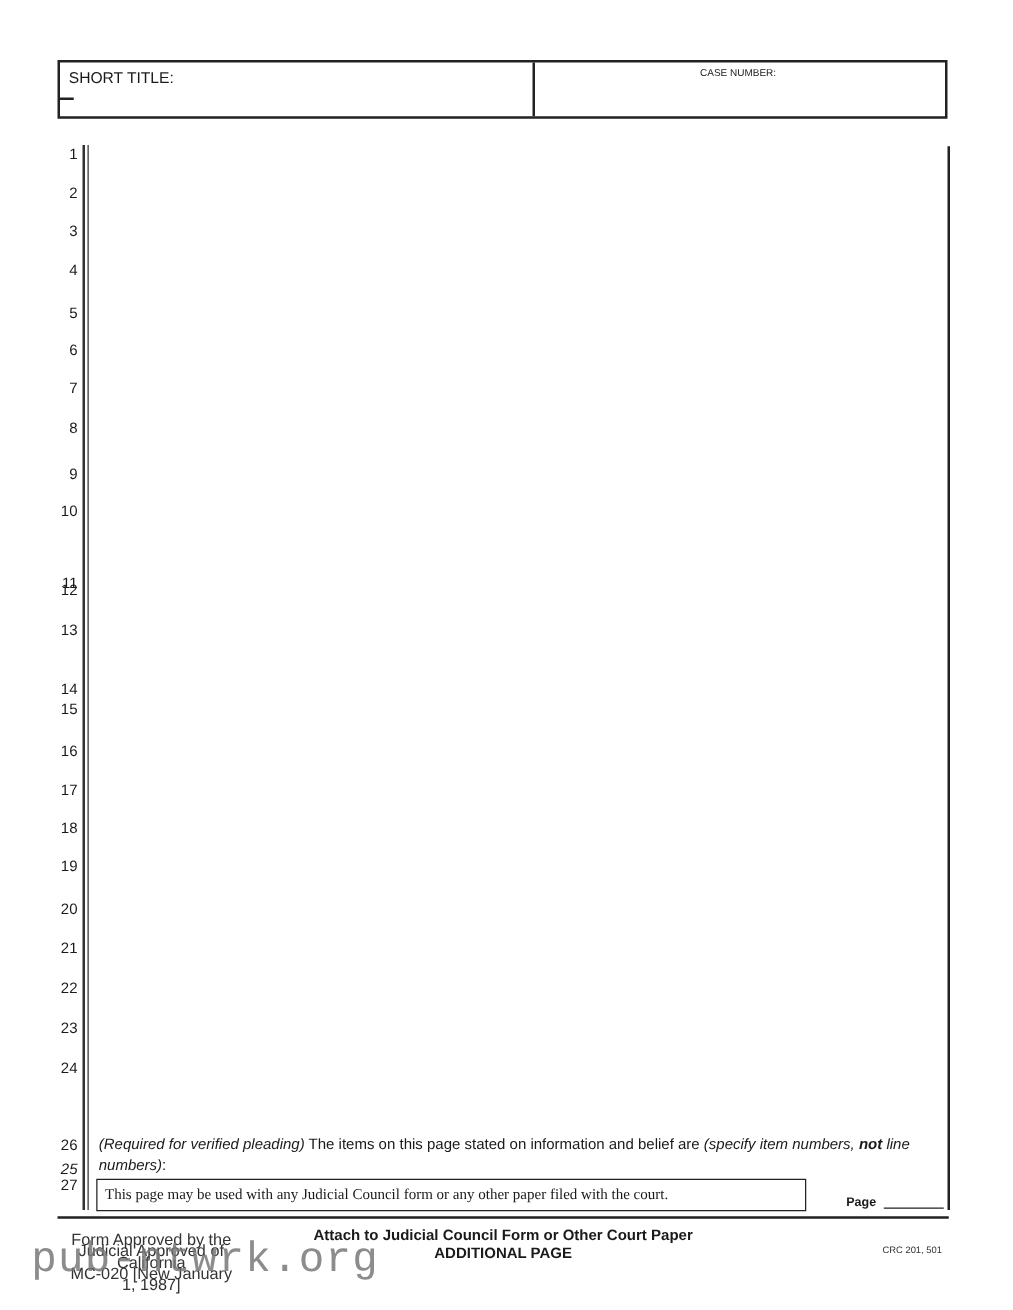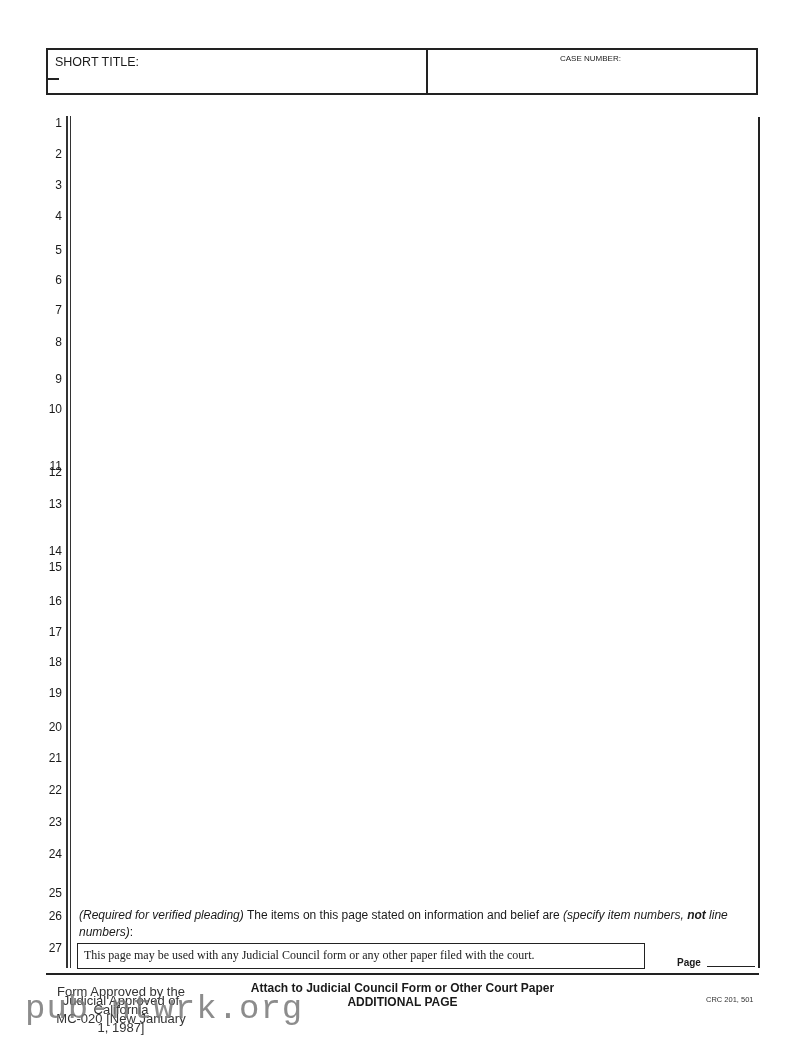--- a/index.html
+++ b/index.html
@@ -94,21 +94,21 @@
     <span class="line-number" style="top: 560px;">15</span>
     <span class="line-number" style="top: 594px;">16</span>
     <span class="line-number" style="top: 625px;">17</span>
     <span class="line-number" style="top: 655px;">18</span>
     <span class="line-number" style="top: 686px;">19</span>
     <span class="line-number" style="top: 720px;">20</span>
     <span class="line-number" style="top: 751px;">21</span>
     <span class="line-number" style="top: 783px;">22</span>
     <span class="line-number" style="top: 815px;">23</span>
     <span class="line-number" style="top: 847px;">24</span>
-    <span class="line-number" style="top: 886px;">25</span>
+    <span class="line-number" style="top: 928px; font-style: italic;">25</span>
     <span class="line-number" style="top: 909px;">26</span>
     <span class="line-number" style="top: 941px;">27</span>
   </div>
 
 <div class="rule-outer"></div>
 <div class="rule-inner"></div>
 <div class="rule-right"></div>
 
 <div class="verified-text"><i>(Required for verified pleading)</i><span> The items on this page stated on information and belief are </span><i>(specify item numbers, </i><b>not</b><i> line numbers)</i><span>:</span></div>
 

